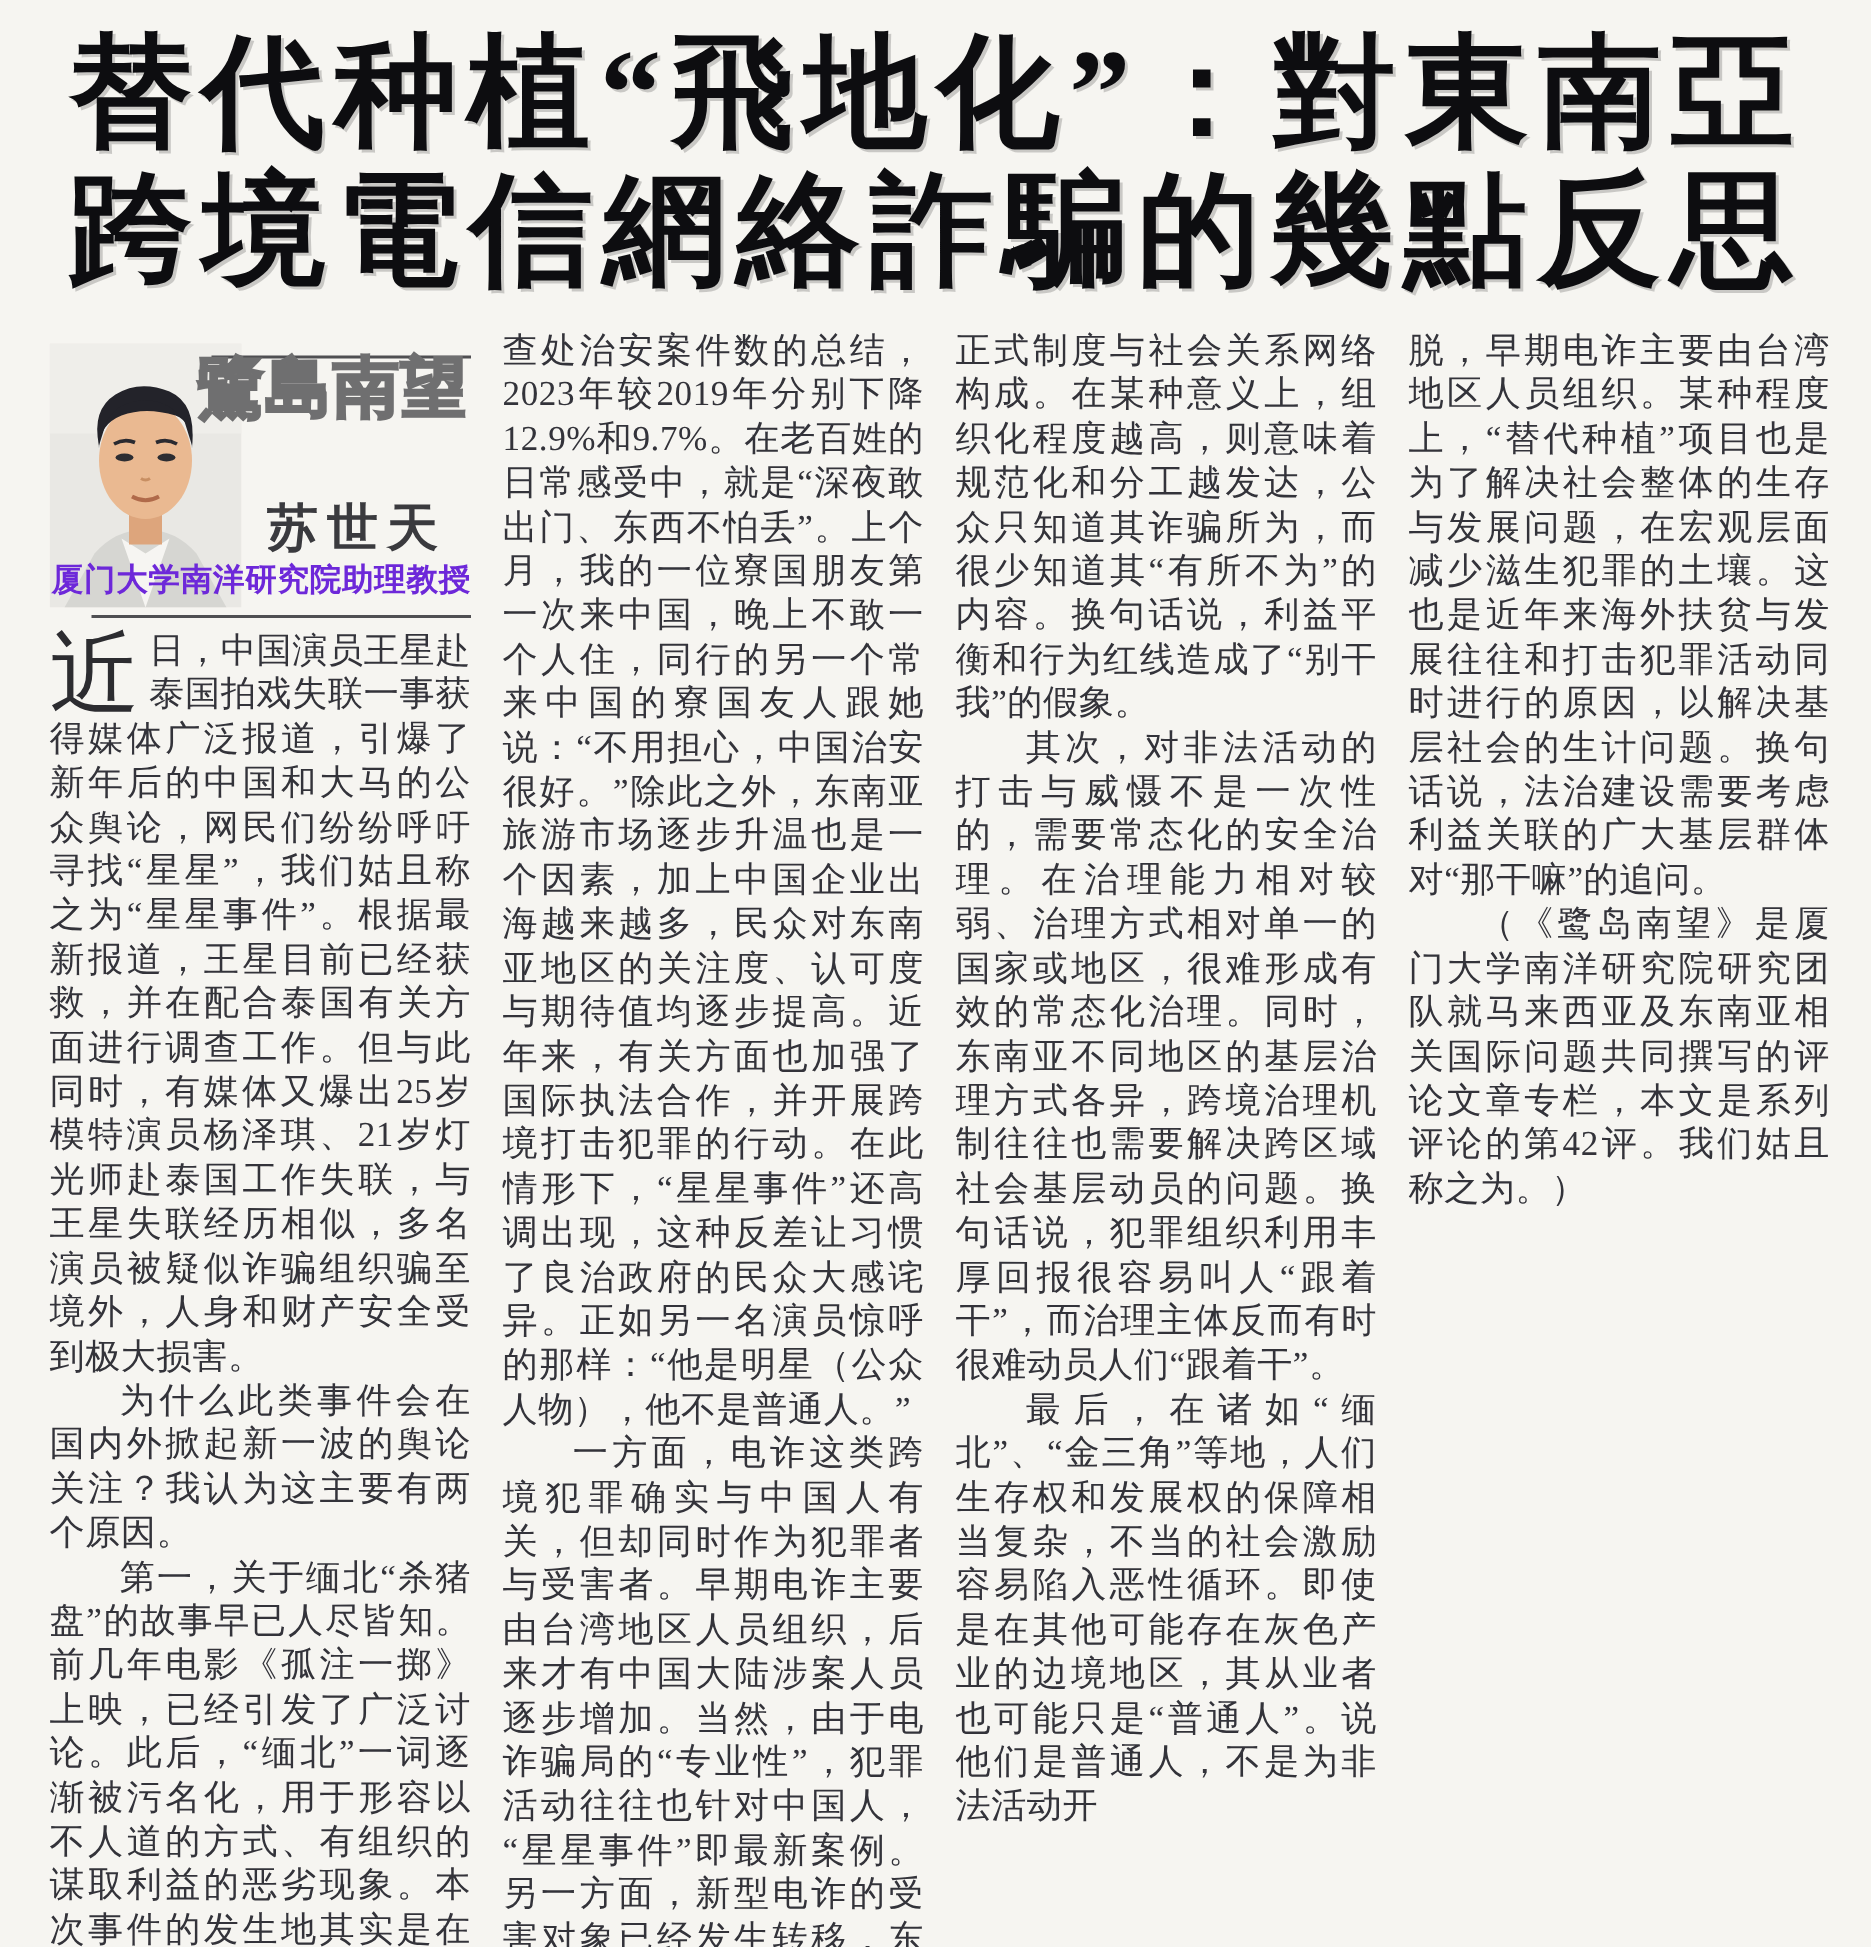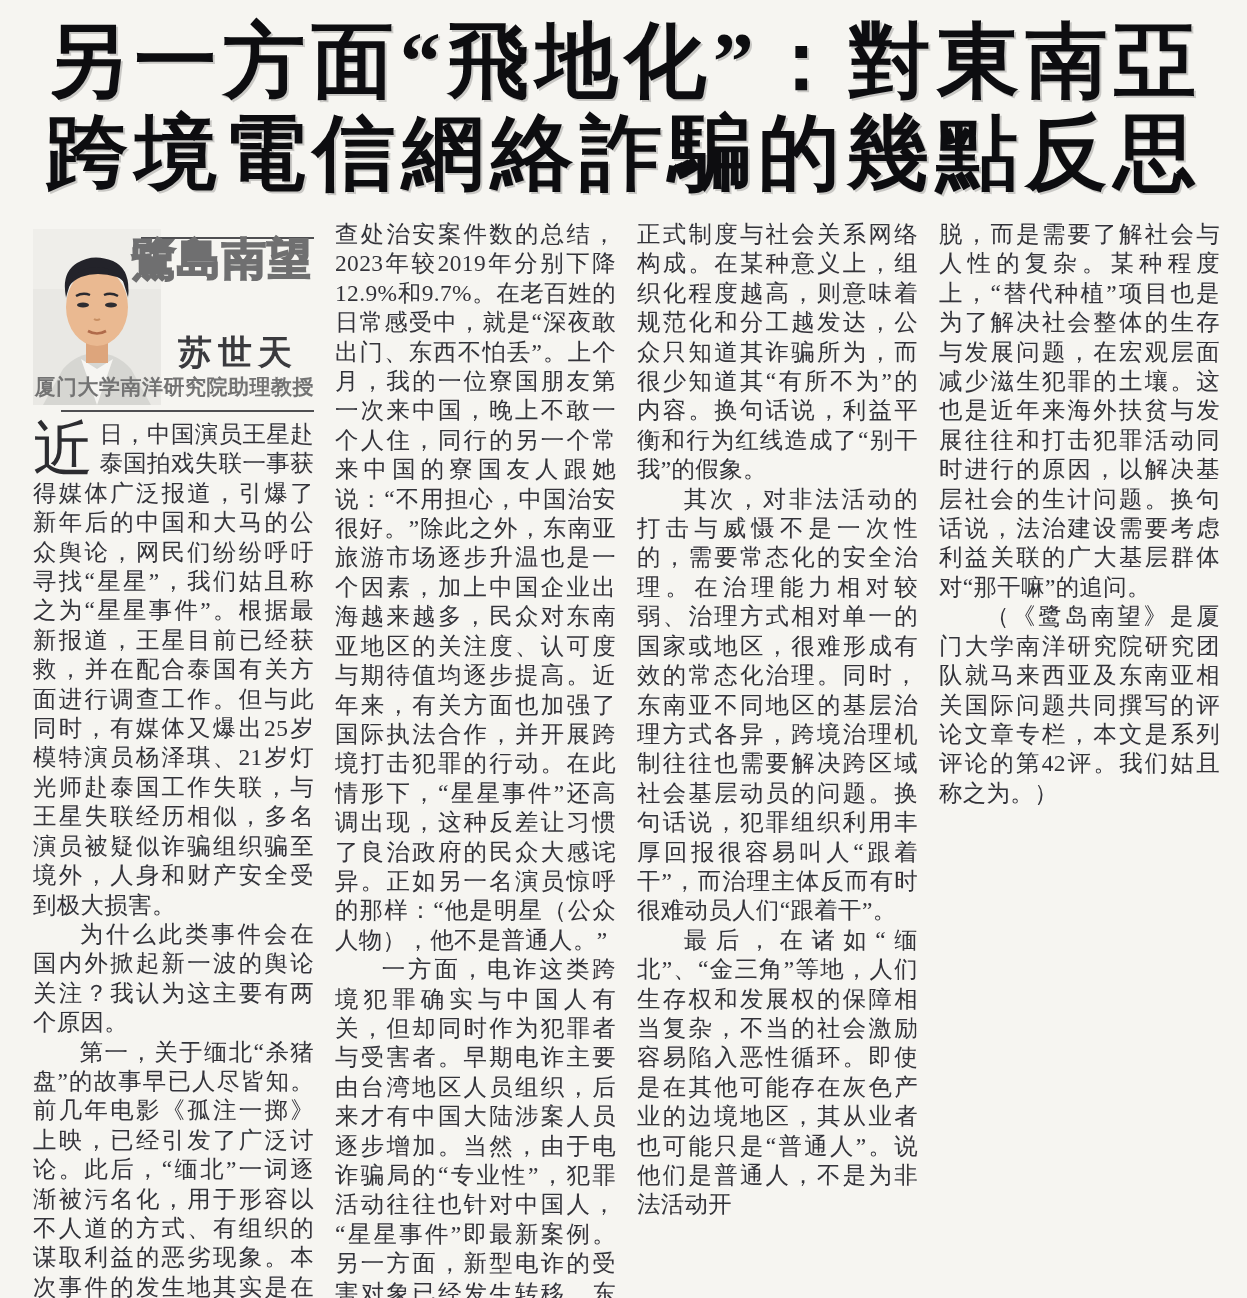--- a/index.html
+++ b/index.html
@@ -97,36 +97,36 @@
     letter-spacing:6px;
     color:#3a3a3e;
   }
   .affiliation{
     position:absolute;
     right:0;top:152px;
     font-family:"Liberation Sans","DejaVu Sans",sans-serif;
     font-weight:700;
     font-size:21px;
     letter-spacing:.5px;
-    color:#737373;
+    color:#6d28d9;
     white-space:nowrap;
   }
   .rule-bottom{
     position:absolute;
     left:28px;right:0;bottom:2px;
     height:2px;background:var(--rule);
   }
 </style>
 </head>
 <body>
 
 <div class="page">
 
   <div class="headline">
-    <div class="hline">另一方面“飛地化”：對東南亞</div>
+    <div class="hline">替代种植“飛地化”：對東南亞</div>
     <div class="hline">跨境電信網絡詐騙的幾點反思</div>
   </div>
 
   <div class="cols">
 
     <div class="col">
       <div class="byline">
         <svg class="photo" viewBox="0 0 128 176" xmlns="http://www.w3.org/2000/svg">
           <rect x="0" y="0" width="128" height="176" fill="#e9e8e4"></rect>
           <rect x="0" y="0" width="128" height="60" fill="#efeeea"></rect>
@@ -166,19 +166,19 @@
     <div class="col">
       <div>
           <p class="para">正式制度与社会关系网络构成。在某种意义上，组织化程度越高，则意味着规范化和分工越发达，公众只知道其诈骗所为，而很少知道其“有所不为”的内容。换句话说，利益平衡和行为红线造成了“别干我”的假象。</p>
           <p class="para indent">其次，对非法活动的打击与威慑不是一次性的，需要常态化的安全治理。在治理能力相对较弱、治理方式相对单一的国家或地区，很难形成有效的常态化治理。同时，东南亚不同地区的基层治理方式各异，跨境治理机制往往也需要解决跨区域社会基层动员的问题。换句话说，犯罪组织利用丰厚回报很容易叫人“跟着干”，而治理主体反而有时很难动员人们“跟着干”。</p>
           <p class="para indent">最后，在诸如“缅北”、“金三角”等地，人们生存权和发展权的保障相当复杂，不当的社会激励容易陷入恶性循环。即使是在其他可能存在灰色产业的边境地区，其从业者也可能只是“普通人”。说他们是普通人，不是为非法活动开</p>
         </div>
     </div>
 
     <div class="col">
       <div>
-          <p class="para">脱，而是需要了解社会与人性的复杂。某种程度上，“替代种植”项目也是为了解决社会整体的生存与发展问题，在宏观层面减少滋生犯罪的土壤。这也是近年来海外扶贫与发展往往和打击犯罪活动同时进行的原因，以解决基层社会的生计问题。换句话说，法治建设需要考虑利益关联的广大基层群体对“那干嘛”的追问。</p>
+          <p class="para">脱，早期电诈主要由台湾地区人员组织。某种程度上，“替代种植”项目也是为了解决社会整体的生存与发展问题，在宏观层面减少滋生犯罪的土壤。这也是近年来海外扶贫与发展往往和打击犯罪活动同时进行的原因，以解决基层社会的生计问题。换句话说，法治建设需要考虑利益关联的广大基层群体对“那干嘛”的追问。</p>
           <p class="para indent">（《鹭岛南望》是厦门大学南洋研究院研究团队就马来西亚及东南亚相关国际问题共同撰写的评论文章专栏，本文是系列评论的第42评。我们姑且称之为。）</p>
         </div>
     </div>
 
   </div>
 </div>
 
 </body></html>

